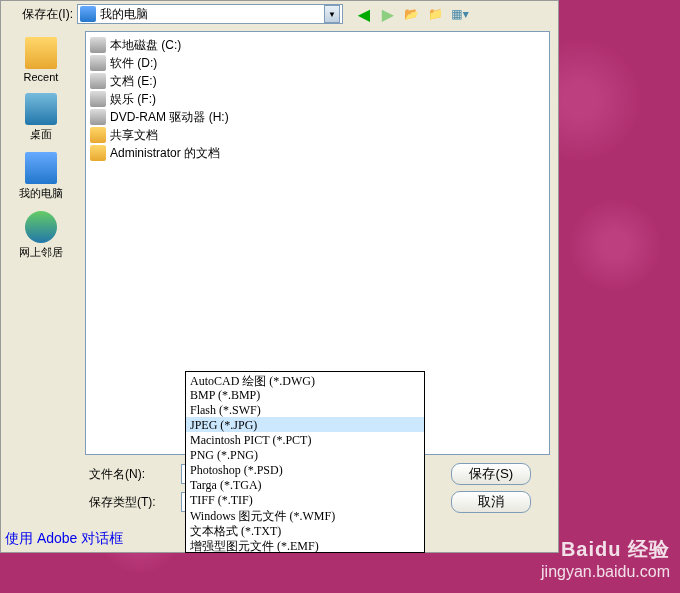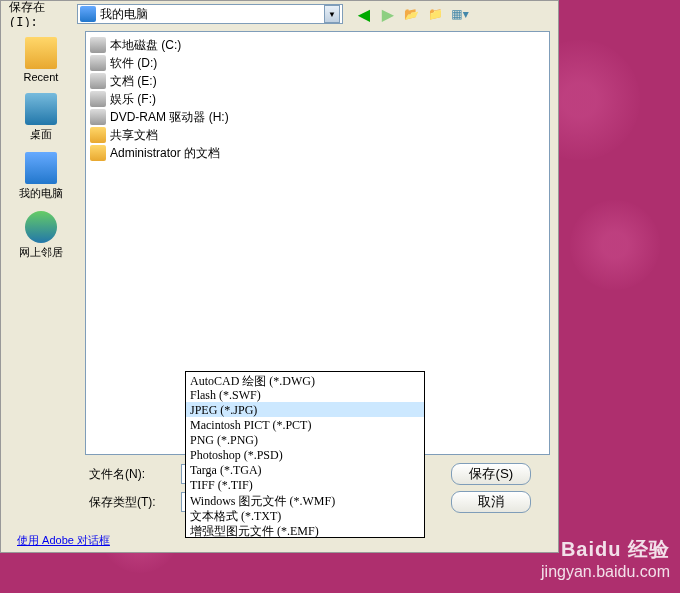--- a/index.html
+++ b/index.html
@@ -1,21 +1,21 @@
 <!DOCTYPE html>
 <html><head>
 <meta charset="utf-8">
 <style>
 * { box-sizing: border-box; margin: 0; padding: 0; }
 body { font-family: "SimSun", "宋体", sans-serif; font-size: 12px; background: #b03070; width: 680px; height: 593px; overflow: hidden; position: relative; }
 .bg-pattern { position: absolute; top: 0; left: 0; width: 680px; height: 593px; background: #ae2f6e; z-index: 0; }
 .flower { position: absolute; background: radial-gradient(circle, #c84a8a 20%, #b03070 70%); border-radius: 50%; opacity: 0.6; }
 .dialog { position: absolute; top: 0; left: 0; width: 559px; height: 553px; background: #ece9d8; border: 1px solid #999; z-index: 10; }
 .topbar { display: flex; align-items: center; height: 26px; padding: 2px 4px; gap: 4px; background: #ece9d8; }
-.topbar-label { width: 68px; text-align: left; padding-left: 4px; font-family: Liberation Mono, monospace; }
+.topbar-label { width: 68px; text-align: right; padding-left: 4px; }
 .location-combo { display: flex; align-items: center; width: 266px; height: 20px; background: #fff; border: 1px solid #7f9db9; padding: 0 2px; }
 .location-combo .icon { width: 16px; height: 16px; margin-right: 4px; }
 .location-combo .text { flex: 1; }
 .dropdown-btn { width: 16px; height: 18px; background: linear-gradient(#e8f0f8, #c0d0e0); border: 1px solid #7f9db9; display: flex; align-items: center; justify-content: center; font-size: 8px; }
 .toolbar-icons { display: flex; gap: 6px; margin-left: 8px; }
 .toolbar-icons .ticon { width: 18px; height: 18px; display: flex; align-items: center; justify-content: center; }
 .body-area { display: flex; height: 496px; }
 .sidebar { width: 80px; background: #ece9d8; display: flex; flex-direction: column; align-items: center; padding-top: 6px; gap: 2px; }
 .sidebar-item { width: 74px; display: flex; flex-direction: column; align-items: center; padding: 4px 0; cursor: pointer; }
 .sidebar-item .sicon { width: 32px; height: 32px; margin-bottom: 2px; }
@@ -26,21 +26,21 @@
 .file-row .ficon { width: 16px; height: 16px; }
 .bottom-controls { padding: 8px 0 0 0; }
 .ctrl-row { display: flex; align-items: center; margin-bottom: 6px; }
 .ctrl-label { width: 96px; padding-left: 4px; }
 .ctrl-input { width: 240px; height: 20px; border: 1px solid #7f9db9; background: #fff; display: flex; align-items: center; padding: 0 2px; position: relative; }
 .ctrl-input .text { flex: 1; padding-left: 2px; }
 .btn { width: 80px; height: 22px; margin-left: 30px; background: linear-gradient(#fff, #e8e8e0); border: 1px solid #7f9db9; border-radius: 9px; cursor: pointer; }
 .dropdown-list { position: absolute; top: 371px; left: 185px; width: 240px; background: #fff; border: 1px solid #000; z-index: 20; }
 .dropdown-item { padding: 1px 4px; height: 15px; font-family: "SimSun"; cursor: pointer; }
 .dropdown-item.selected { background: #cce8ff; }
-.footer-link { position: absolute; bottom: 4px; left: 16px; color: #0000ee; text-decoration: underline; cursor: pointer; font-size: 11px; }
+.footer-link { position: absolute; bottom: 4px; left: 4px; color: #0000ee; cursor: pointer; font-size: 14px; }
 .watermark { position: absolute; bottom: 12px; right: 10px; color: #fff; font-family: Arial; text-align: right; z-index: 5; opacity: 0.85; }
 .watermark .big { font-size: 20px; font-weight: bold; letter-spacing: 1px; }
 .watermark .small { font-size: 16px; }
 
 .icon-computer { background: linear-gradient(#6af, #27c); border-radius: 2px; }
 .icon-folder { background: linear-gradient(#ffd76a, #e8a830); border-radius: 2px; }
 .icon-drive { background: linear-gradient(#ddd, #999); border-radius: 2px; }
 .icon-back { color: #0a0; font-size: 16px; }
 .icon-fwd { color: #0a0; font-size: 16px; opacity: 0.4; }
 .icon-up { color: #0a0; }
@@ -145,20 +145,21 @@
         </div>
       </div>
     </div>
   </div>
 
   <span class="footer-link">使用 Adobe 对话框</span>
 </div>
 
 <div class="dropdown-list" id="dropdown-list">
     <div class="dropdown-item">AutoCAD 绘图 (*.DWG)</div>
+    <div class="dropdown-item">BMP (*.BMP)</div>
     <div class="dropdown-item">Flash (*.SWF)</div>
     <div class="dropdown-item selected">JPEG (*.JPG)</div>
     <div class="dropdown-item">Macintosh PICT (*.PCT)</div>
     <div class="dropdown-item">PNG (*.PNG)</div>
     <div class="dropdown-item">Photoshop (*.PSD)</div>
     <div class="dropdown-item">Targa (*.TGA)</div>
     <div class="dropdown-item">TIFF (*.TIF)</div>
     <div class="dropdown-item">Windows 图元文件 (*.WMF)</div>
     <div class="dropdown-item">文本格式 (*.TXT)</div>
     <div class="dropdown-item">增强型图元文件 (*.EMF)</div>

